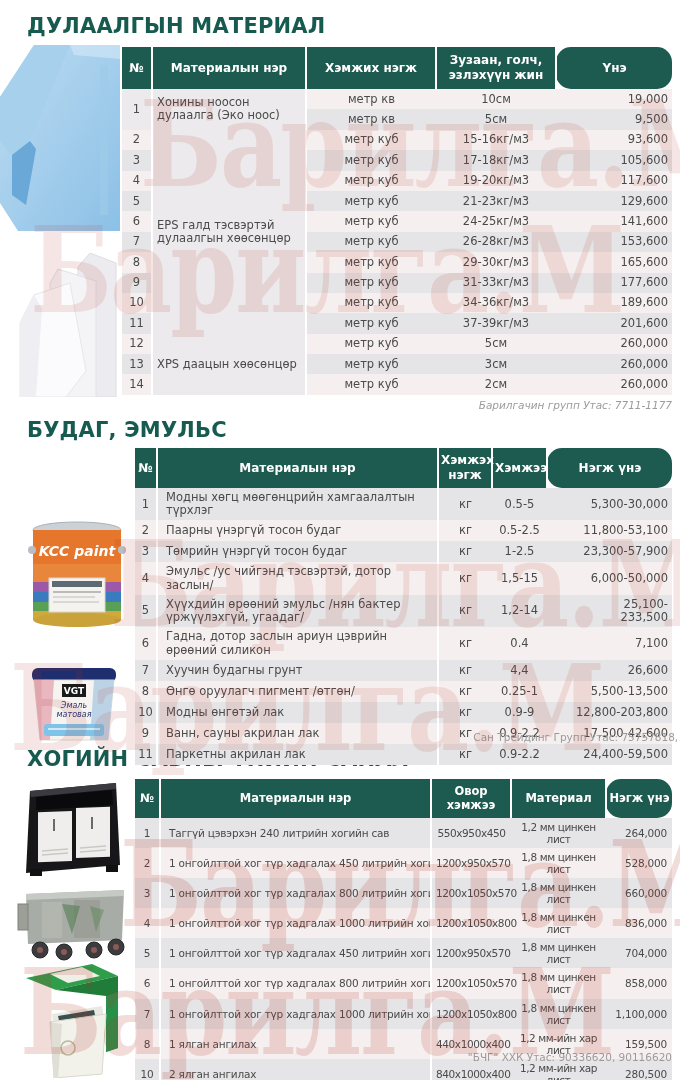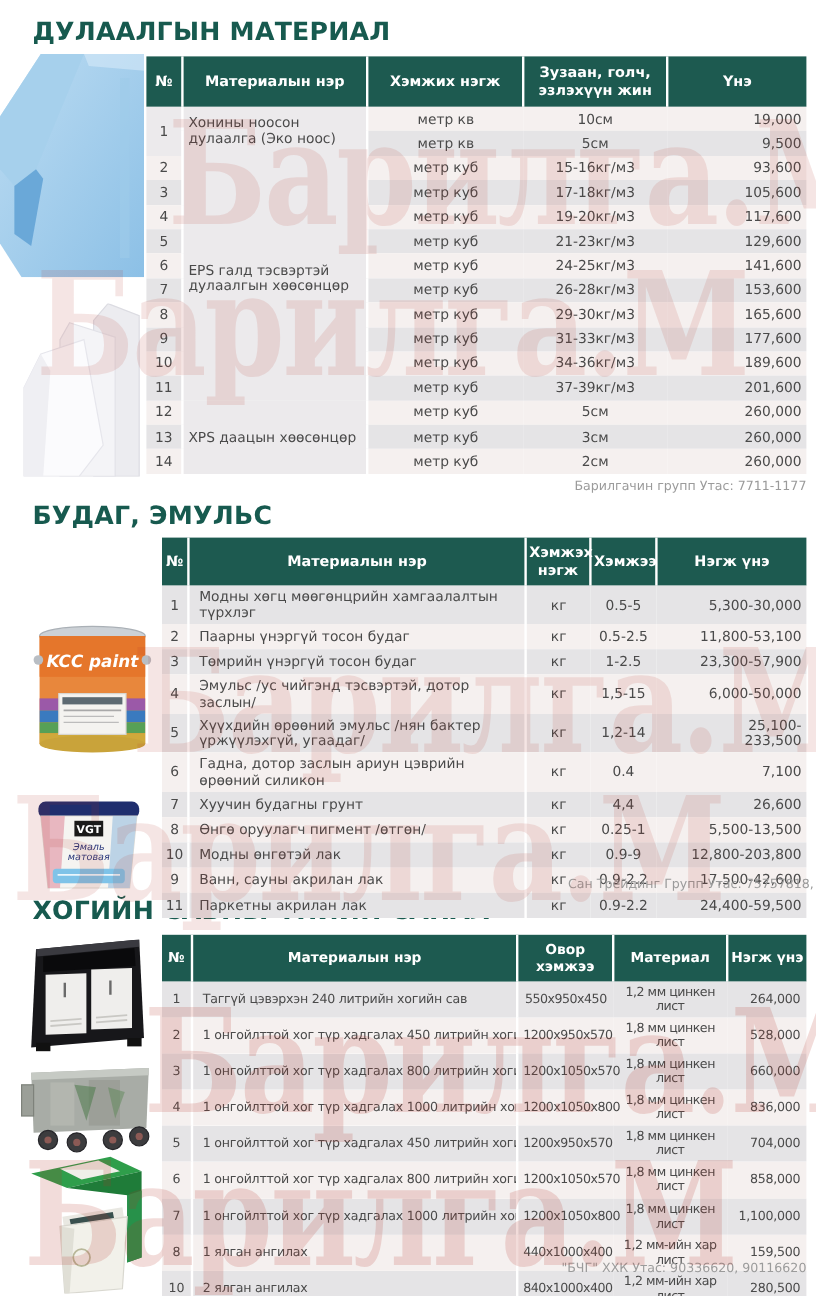--- a/index.html
+++ b/index.html
@@ -20,21 +20,21 @@
   #wrap-1 { left:122px; top:47px;  width:550px; }
   #wrap-2 { left:135px; top:448px; width:537px; }
   #wrap-3 { left:135px; top:779px; width:537px; }
 
   table { border-collapse:collapse; table-layout:fixed; width:100%; }
   thead th {
     background:#1d5a50; color:#ffffff; font-weight:bold; font-size:12px;
     text-align:center; vertical-align:middle; padding:5px 2px;
     border-right:2.5px solid #ffffff; white-space:pre-line; line-height:1.25;
   }
-  thead th:last-child { border-right:none; }
+  thead th:last-child { border-right:none;border-radius:15px; }
   #wrap-1 thead th { height:42px; }
   #wrap-2 thead th { height:38px; }
   #wrap-3 thead th { height:32px; font-size:11.5px; }
 
   td { font-size:11.5px; color:#4a4a4a; vertical-align:middle;
        line-height:1.15; padding:3px 4px; }
   #wrap-1 td { height:20.4px; }
   #wrap-2 td { height:21px; }
   #wrap-3 td { height:19.4px; font-size:10.5px; letter-spacing:-0.2px; }
 
@@ -47,21 +47,21 @@
   #wrap-2 td.c-name, #wrap-3 td.c-name { text-align:left; padding-left:8px; }
   #wrap-3 td.c-name { white-space:nowrap; overflow:hidden; }
   td.c-unit, td.c-spec, td.c-amount, td.c-size, td.c-material { text-align:center; }
   #wrap-3 td.c-size, #wrap-3 td.c-material { letter-spacing:-0.4px; }
   td.c-price { text-align:right; white-space:pre-line; }
   #wrap-3 td.c-price { padding-right:5px; }
 
   .tbl-footer {
     position:absolute; z-index:2; color:#9b9b9b; font-size:10.5px; text-align:right;
   }
-  #footer-1 { left:122px; top:399px;  width:550px; }
+  #footer-1 { left:122px; top:399px;  width:550px;font-style:italic; }
   #footer-2 { left:135px; top:731px;  width:600px; }
   #footer-3 { left:135px; top:1051px; width:537px; }
 
   
   .watermark { position:absolute; inset:0; z-index:5; pointer-events:none; overflow:hidden; }
   .wm {
     position:absolute; font-family:"DejaVu Serif", serif; font-weight:bold;
     font-size:96px; white-space:nowrap; color:#b5352a; opacity:0.12;
     transform:scaleY(1.25); letter-spacing:-2px;
   }

